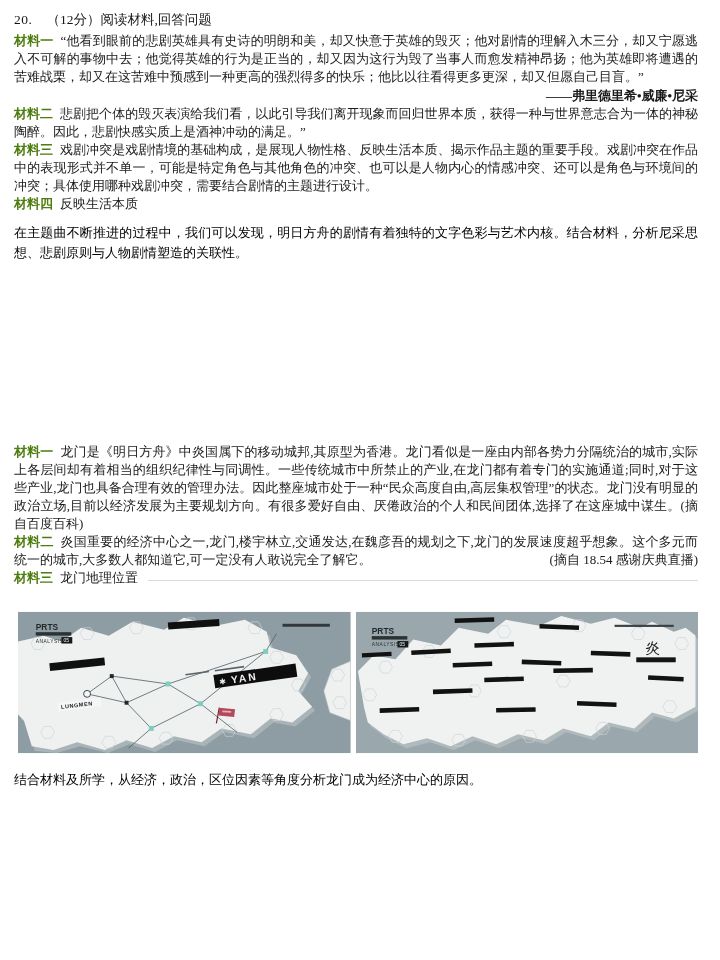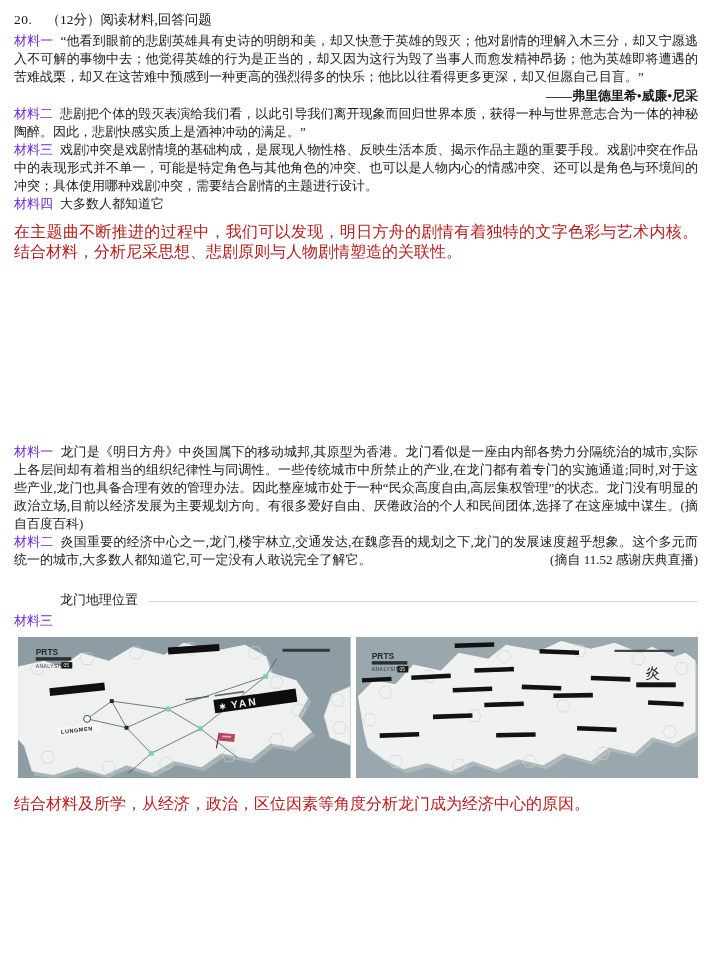--- a/index.html
+++ b/index.html
@@ -4,33 +4,33 @@
 <style>
   html,body{margin:0;padding:0;background:#ffffff;}
   body{width:720px;height:960px;overflow:hidden;
        font-family:"Liberation Serif", serif;color:#1c1c1c;}
   .page{padding:10px 22px 0 14px;}
 
   .q-heading{font-size:13.5px;line-height:19px;margin:0 0 3px 0;color:#161616;}
   .q-num{margin-right:14px;letter-spacing:.5px;}
 
   p.mat{margin:0;font-size:13px;line-height:18px;text-align:justify;color:#1b1b1b;}
-  .mat-label{font-weight:normal;margin-right:7px;color:#6d28d9;margin-top:43px;}
+  .mat-label{font-weight:bold;margin-right:7px;color:#4d7c0f;}
   .attribution{margin:0;font-size:13px;line-height:19px;text-align:right;color:#1b1b1b;font-weight:bold;}
   .src-right{float:right;color:#1b1b1b;}
 
-  .prompt{margin:10px 0 0 0;font-size:16px;line-height:20px;
-          font-family:Liberation Mono, monospace;color:#b91c1c;text-align:justify;}
+  .prompt{margin:10px 0 0 0;font-size:13px;line-height:20px;
+          font-family:Liberation Sans, sans-serif;color:#000000;text-align:justify;}
 
   .answer-space{height:180px;}
 
   .mat-flex{display:flex;align-items:center;}
   .faint-line{flex:1;height:1px;background:#d9d9d6;margin-left:10px;transform:translateY(2px);}
 
-  .maps-row{display:flex;gap:5px;margin:6px 0 0 4px;}
+  .maps-row{display:flex;gap:5px;margin:24px 0 0 4px;}
   .map-img{display:block;}
 
   .q21-prompt{margin-top:16px;}
 </style>
 </head>
 <body>
 
 <div class="page">
 
   <section>
@@ -45,37 +45,37 @@
 
     <p class="mat">
       <span class="mat-label">材料二</span><span>悲剧把个体的毁灭表演给我们看，以此引导我们离开现象而回归世界本质，获得一种与世界意志合为一体的神秘陶醉。因此，悲剧快感实质上是酒神冲动的满足。”</span>
     </p>
 
     <p class="mat">
       <span class="mat-label">材料三</span><span>戏剧冲突是戏剧情境的基础构成，是展现人物性格、反映生活本质、揭示作品主题的重要手段。戏剧冲突在作品中的表现形式并不单一，可能是特定角色与其他角色的冲突、也可以是人物内心的情感冲突、还可以是角色与环境间的冲突；具体使用哪种戏剧冲突，需要结合剧情的主题进行设计。</span>
     </p>
 
     <p class="mat">
-      <span class="mat-label">材料四</span><span>大多数人都知道它</span>
+      <span class="mat-label">材料四</span><span>反映生活本质</span>
     </p>
 
     <p class="prompt">在主题曲不断推进的过程中，我们可以发现，明日方舟的剧情有着独特的文字色彩与艺术内核。结合材料，分析尼采思想、悲剧原则与人物剧情塑造的关联性。</p>
 
     <div class="answer-space"></div>
   </section>
 
   <section>
 
     <p class="mat">
       <span class="mat-label">材料一</span><span>龙门是《明日方舟》中炎国属下的移动城邦,其原型为香港。龙门看似是一座由内部各势力分隔统治的城市,实际上各层间却有着相当的组织纪律性与同调性。一些传统城市中所禁止的产业,在龙门都有着专门的实施通道;同时,对于这些产业,龙门也具备合理有效的管理办法。因此整座城市处于一种“民众高度自由,高层集权管理”的状态。龙门没有明显的政治立场,目前以经济发展为主要规划方向。有很多爱好自由、厌倦政治的个人和民间团体,选择了在这座城中谋生。(摘自百度百科)</span>
     </p>
 
     <p class="mat">
       <span class="mat-label">材料二</span><span>炎国重要的经济中心之一,龙门,楼宇林立,交通发达,在魏彦吾的规划之下,龙门的发展速度超乎想象。这个多元而统一的城市,大多数人都知道它,可一定没有人敢说完全了解它。</span>
-      <span class="src-right">(摘自 11.52 感谢庆典直播)</span>
+      <span class="src-right">(摘自 18.54 感谢庆典直播)</span>
     </p>
 
     <p class="mat mat-flex">
       <span class="mat-label">材料三</span>
         <span>龙门地理位置</span>
       <span class="faint-line"></span>
     </p>
 
     <div class="maps-row">
 

